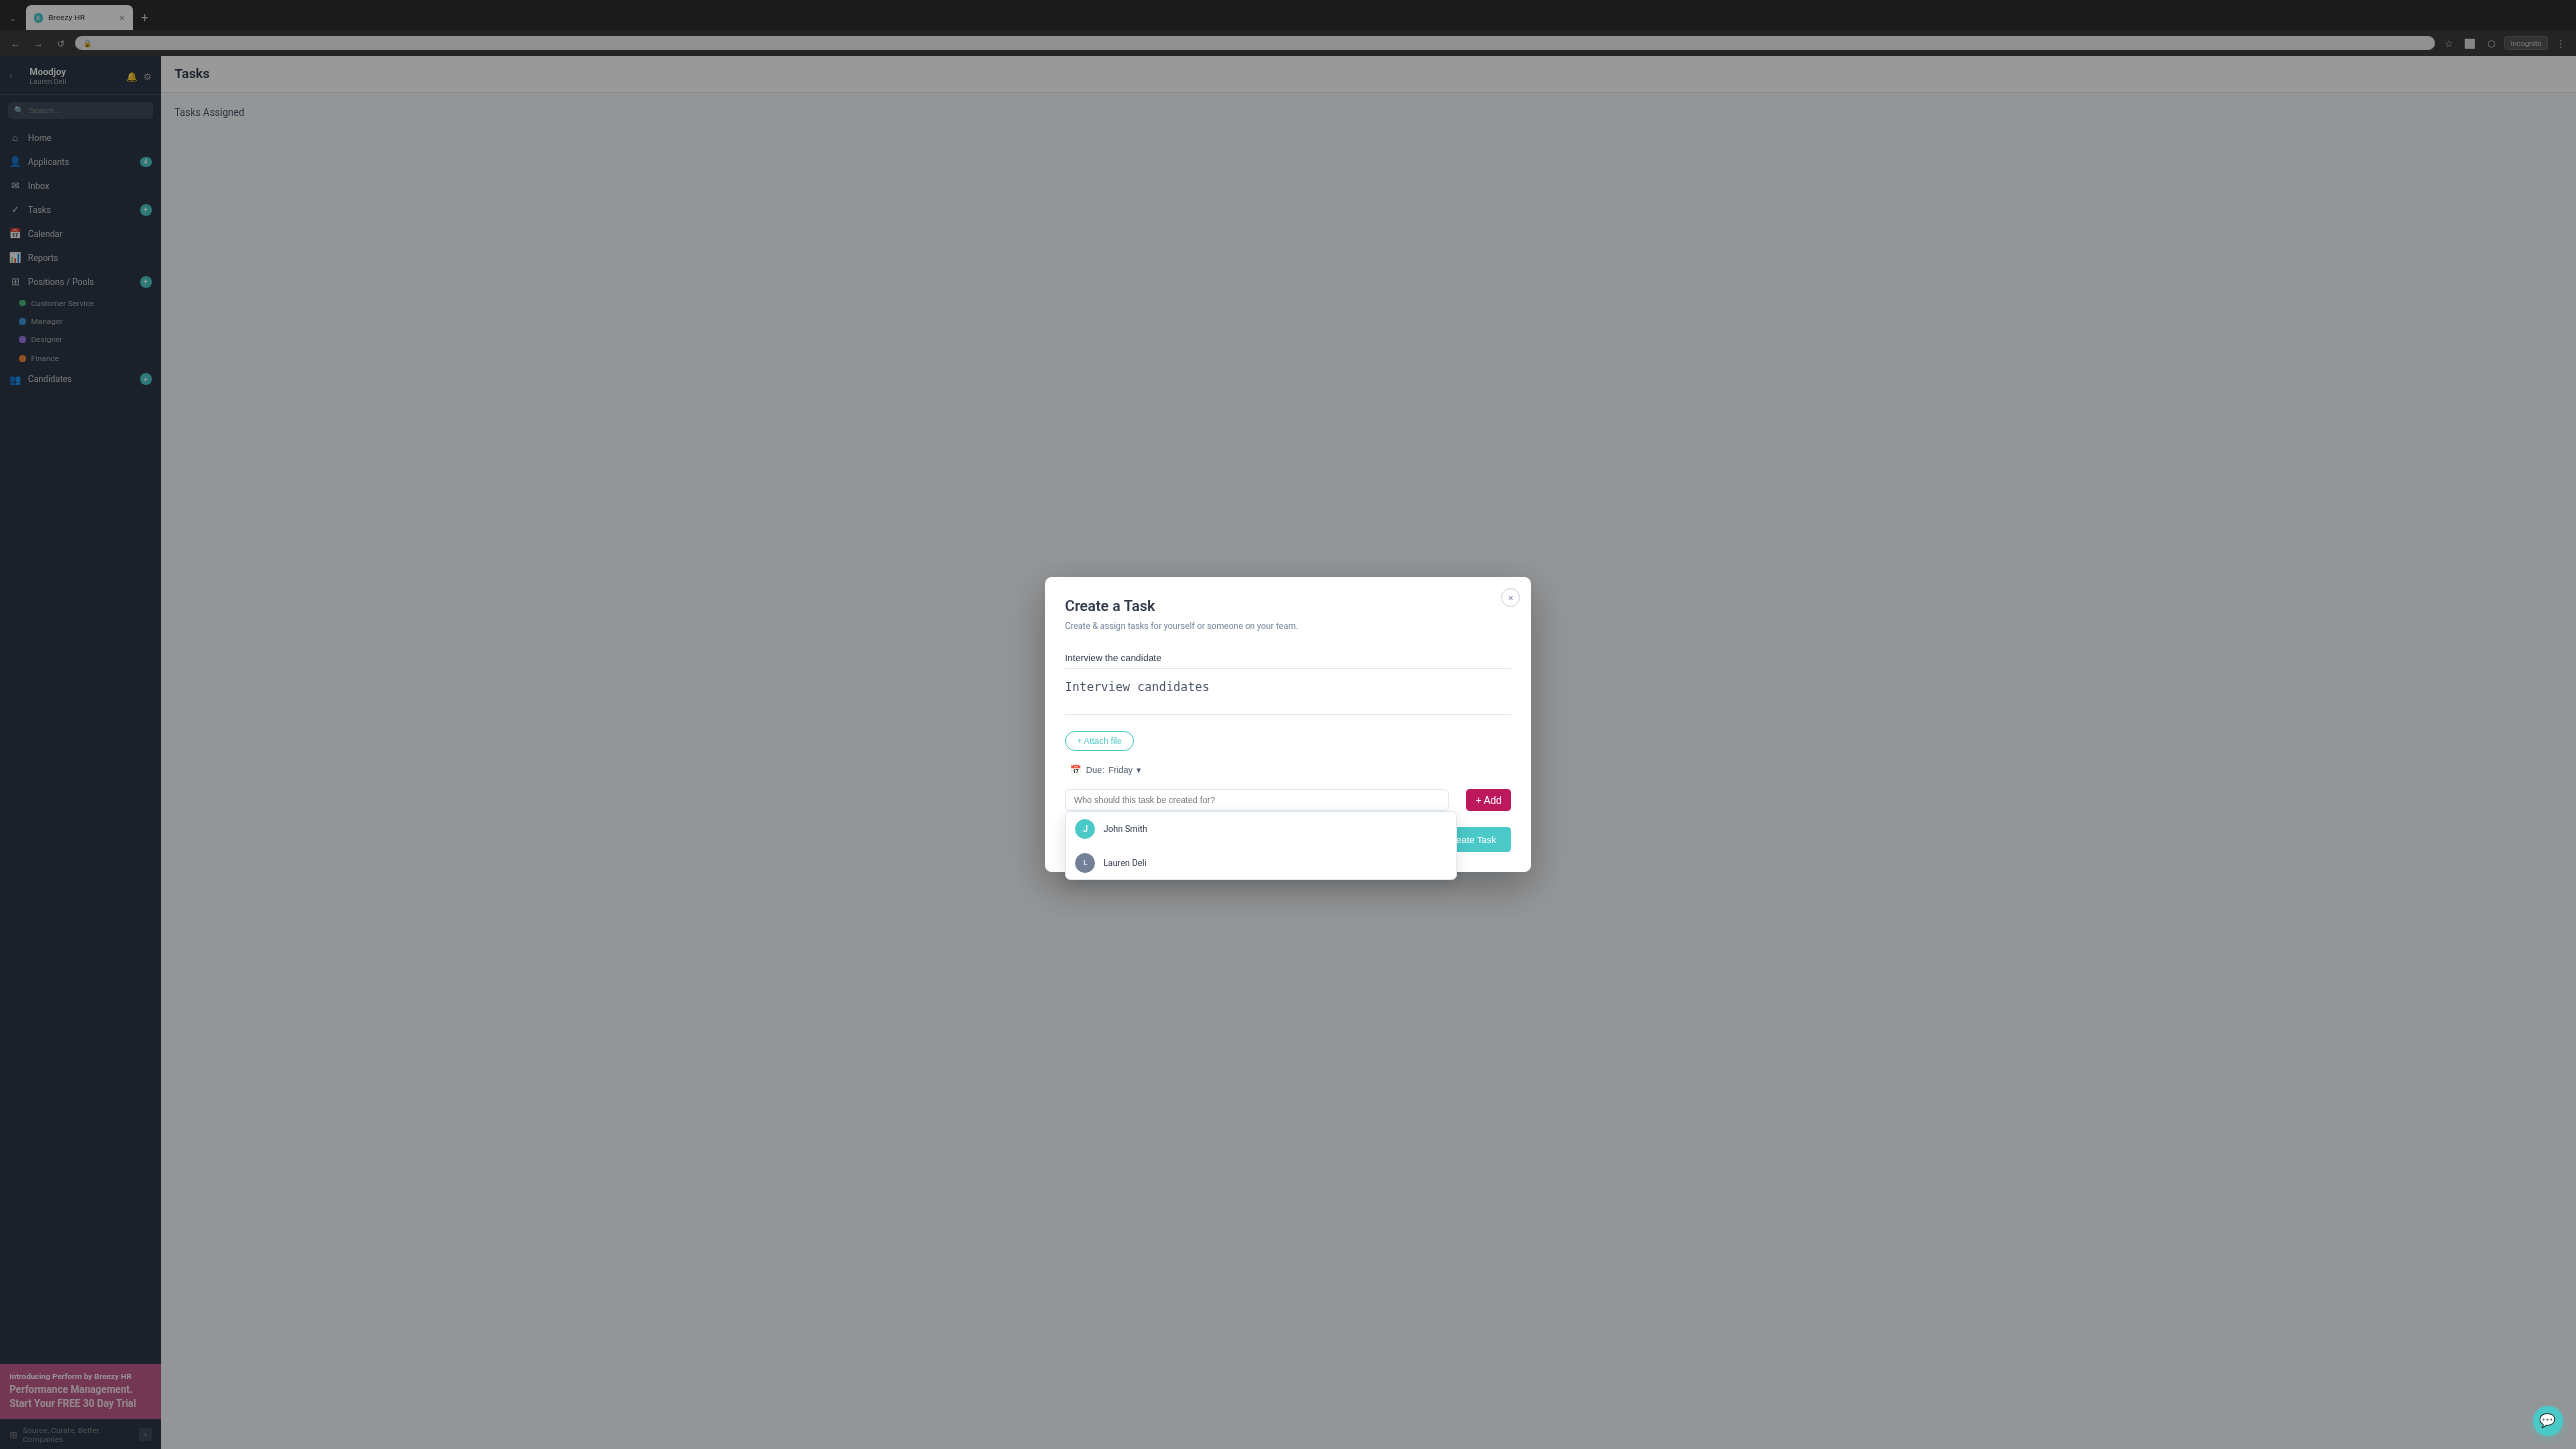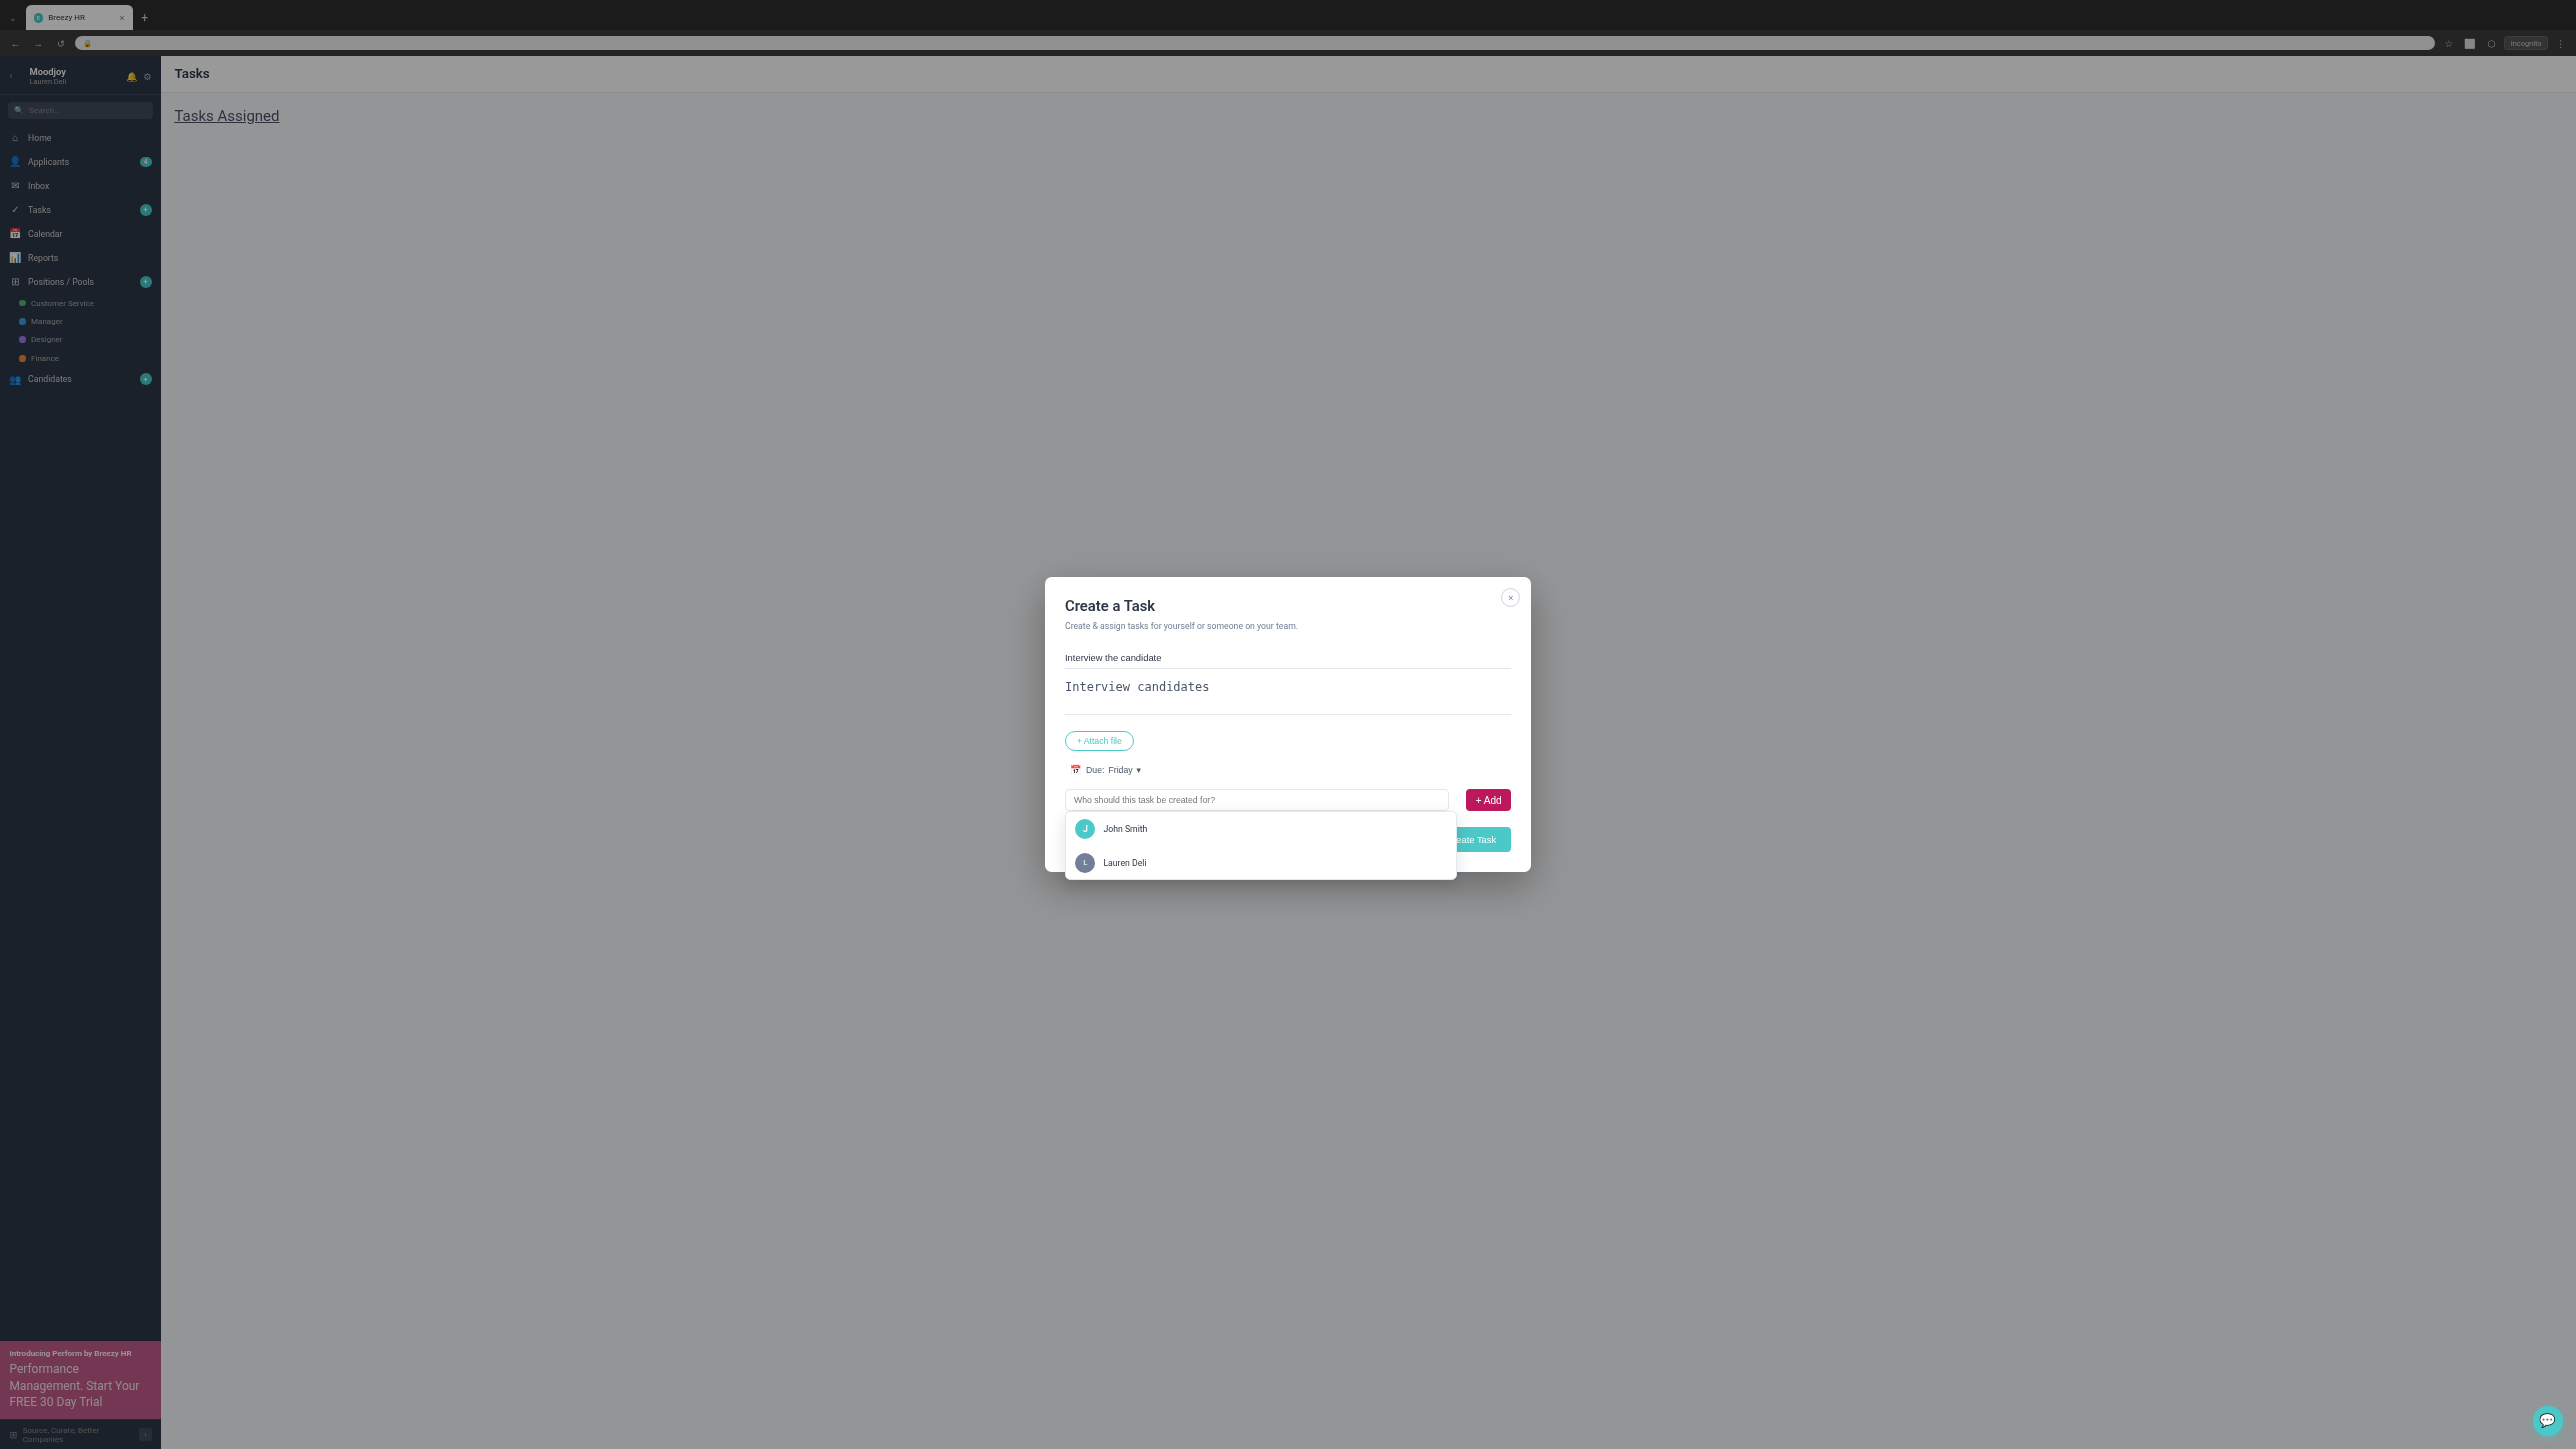--- a/index.html
+++ b/index.html
@@ -43,30 +43,30 @@
     .nav-badge { background: #4bc8c8; color: #fff; font-size: 6.7px; padding: 0.7px 4px; border-radius: 6.7px; font-weight: 600; }
     .nav-badge-plus { background: #4bc8c8; color: #fff; font-size: 7.4px; width: 12px; height: 12px; border-radius: 50%; display: flex; align-items: center; justify-content: center; font-weight: 700; }
     .sub-item { display: flex; align-items: center; gap: 5.4px; padding: 4.7px 9.4px 4.7px 19px; cursor: pointer; color: #aaa; font-size: 8px; }
     .sub-item .dot { width: 6.7px; height: 6.7px; border-radius: 50%; flex-shrink: 0; }
     .dot-green { background: #48bb78; }
     .dot-blue { background: #4299e1; }
     .dot-purple { background: #9f7aea; }
     .dot-orange { background: #ed8936; }
     .promo-banner { background: #c05b8a; padding: 8px 9.4px; }
     .promo-title { font-size: 8px; font-weight: 600; color: #fff; margin-bottom: 2.7px; }
-    .promo-text { font-size: 12px; color: rgba(255,255,255,0.85); line-height: 1.4; }
+    .promo-text { font-size: 10px; color: rgba(255,255,255,0.85); line-height: 1.4; font-weight: bold; }
     .footer-nav { display: flex; align-items: center; gap: 5.4px; padding: 5.4px 9.4px; cursor: pointer; color: #888; font-size: 8px; border-top: 0.7px solid rgba(255,255,255,0.08); }
     .collapse-btn { width: 13.4px; height: 13.4px; background: rgba(255,255,255,0.1); border-radius: 2.7px; display: flex; align-items: center; justify-content: center; cursor: pointer; color: #aaa; font-size: 8px; margin-left: auto; }
 
     
     .main-content { flex: 1; background: #f7f8fa; overflow: hidden; display: flex; flex-direction: column; }
     .page-header { background: #fff; padding: 10.7px 13.4px; border-bottom: 0.7px solid #e2e8f0; }
     .page-title-text { font-size: 13.4px; font-weight: 600; color: #2d3748; }
     .page-body { padding: 13.4px; flex: 1; overflow-y: auto; }
-    .tasks-assigned-label { font-size: 15px; color: #4a5568; margin-bottom: 8px; text-decoration: underline; }
+    .tasks-assigned-label { font-size: 10px; color: #4a5568; margin-bottom: 8px; }
 
     
     .modal-overlay { position: fixed; inset: 0; background: rgba(0,0,0,0.4); display: flex; align-items: center; justify-content: center; z-index: 100; }
     .modal { background: #fff; border-radius: 6.7px; width: 486px; max-width: 95vw; padding: 20px; position: relative; box-shadow: 0 13.4px 40px rgba(0,0,0,0.3); }
     .modal-title { font-size: 14.8px; font-weight: 600; color: #2d3748; margin-bottom: 5.4px; }
     .modal-subtitle { font-size: 8.7px; color: #718096; margin-bottom: 16px; }
     .modal-close { position: absolute; top: 10.7px; right: 10.7px; width: 19px; height: 19px; border-radius: 50%; border: 1.3px solid #cbd5e0; background: none; cursor: pointer; display: flex; align-items: center; justify-content: center; color: #718096; font-size: 9.4px; }
     .task-input-area { width: 100%; border: none; border-bottom: 0.7px solid #e2e8f0; padding: 5.4px 0; font-size: 9.4px; color: #2d3748; outline: none; margin-bottom: 5.4px; }
     .task-description-area { width: 100%; border: none; border-bottom: 0.7px solid #e2e8f0; padding: 5.4px 0; font-size: 12px; color: #4a5568; outline: none; min-height: 34px; resize: none; margin-bottom: 13.4px; }
     .attach-btn { background: #fff; border: 1.3px solid #4bc8c8; color: #4bc8c8; border-radius: 13.4px; padding: 4px 10.7px; font-size: 8.7px; cursor: pointer; font-weight: 500; }

